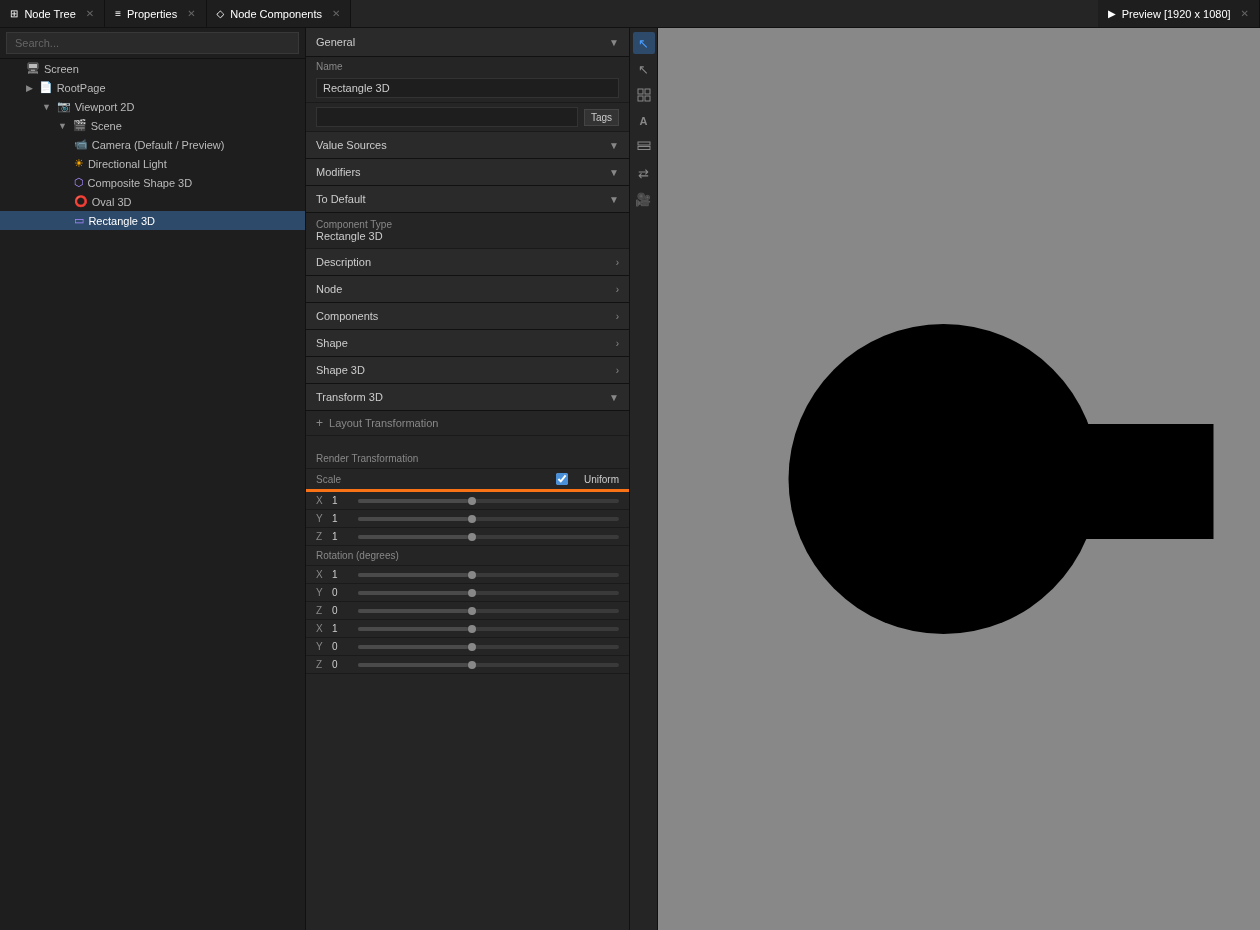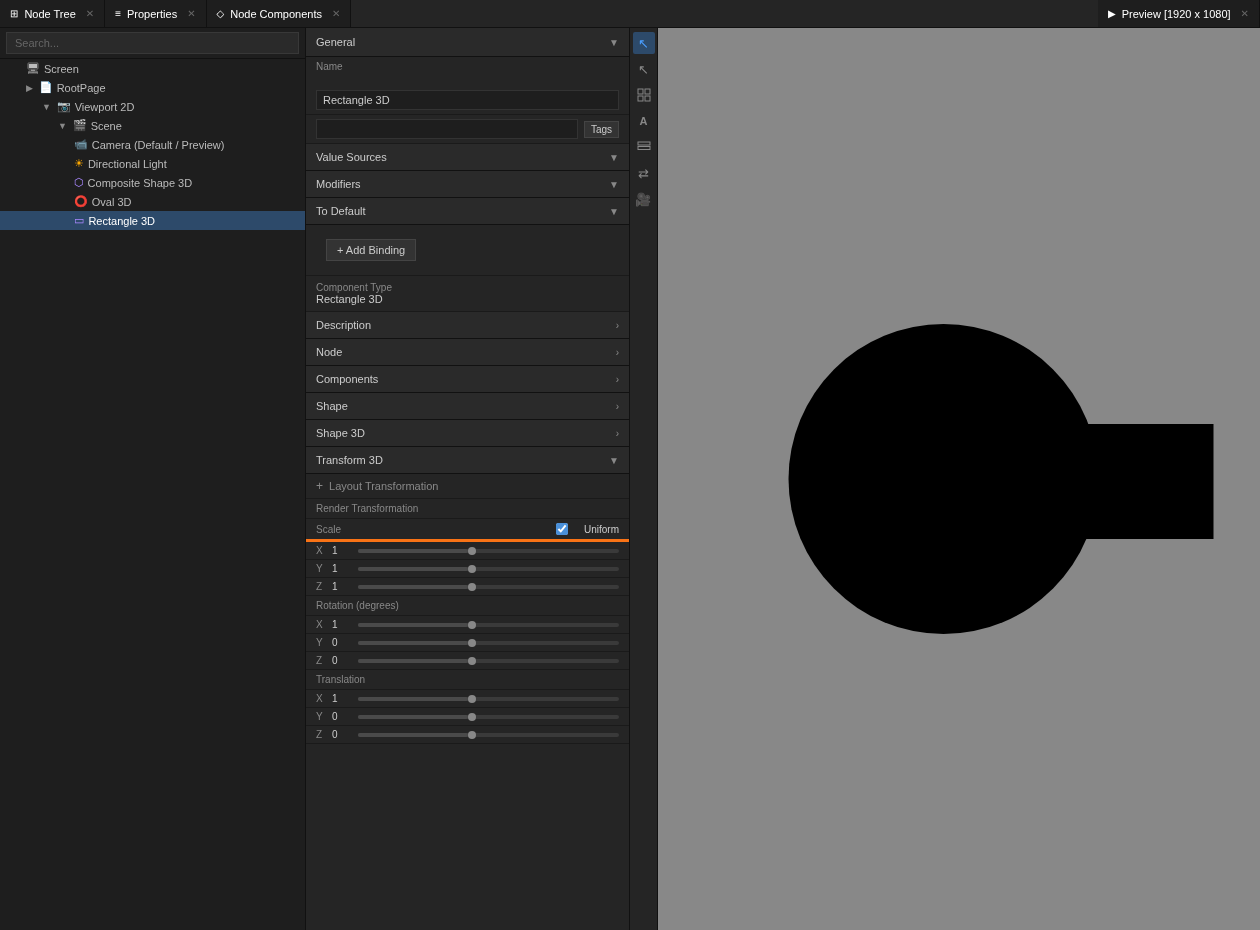--- a/index.html
+++ b/index.html
@@ -30,21 +30,21 @@
 
     
     .middle-panel { width: 324px; background: #252525; border-right: 1px solid #111; display: flex; flex-direction: column; overflow-y: auto; }
     .middle-panel::-webkit-scrollbar { width: 6px; }
     .middle-panel::-webkit-scrollbar-track { background: #1e1e1e; }
     .middle-panel::-webkit-scrollbar-thumb { background: #444; }
 
     .section-header { display: flex; align-items: center; justify-content: space-between; padding: 8px 10px; background: #2a2a2a; border-bottom: 1px solid #111; cursor: pointer; font-size: 11px; color: #ccc; }
 
     .prop-row { display: flex; flex-direction: column; padding: 4px 10px; border-bottom: 1px solid #1a1a1a; }
-    .prop-label { font-size: 10px; color: #888; margin-bottom: 18px; }
+    .prop-label { font-size: 10px; color: #888; margin-bottom: 6px; }
     .prop-value { background: #1e1e1e; border: 1px solid #333; color: #ccc; padding: 3px 6px; font-size: 11px; width: 100%; }
 
     .tags-row { display: flex; align-items: center; padding: 4px 10px; gap: 6px; border-bottom: 1px solid #1a1a1a; }
     .tags-input { flex: 1; background: #1e1e1e; border: 1px solid #333; color: #ccc; padding: 3px 6px; font-size: 11px; }
     .tags-btn { background: #333; border: 1px solid #444; color: #ccc; padding: 2px 6px; font-size: 10px; cursor: pointer; }
 
     .add-binding-btn { margin: 8px 10px; background: #333; border: 1px solid #444; color: #ccc; padding: 4px 10px; font-size: 11px; cursor: pointer; width: auto; align-self: flex-start; }
 
     .comp-type-section { padding: 6px 10px; border-bottom: 1px solid #1a1a1a; }
     .comp-type-label { font-size: 10px; color: #888; }
@@ -53,21 +53,21 @@
     .section-btn { display: flex; align-items: center; justify-content: space-between; padding: 7px 10px; background: #2a2a2a; border-bottom: 1px solid #111; cursor: pointer; font-size: 11px; color: #ccc; }
     .chevron-right { color: #888; font-size: 10px; }
     .chevron-down { color: #888; font-size: 10px; }
 
     
     .transform-section { background: #252525; }
     .subsection-row { display: flex; align-items: center; padding: 5px 10px; gap: 6px; border-bottom: 1px solid #1a1a1a; }
     .subsection-plus { color: #888; font-size: 12px; cursor: pointer; }
     .subsection-label { font-size: 11px; color: #888; cursor: pointer; }
 
-    .render-trans-label { padding: 4px 10px; font-size: 10px; color: #888; border-bottom: 1px solid #1a1a1a; }
+    .render-trans-label { padding: 4px 10px; font-size: 10px; color: #888; border-bottom: 1px solid #1a1a1a; margin-top: 13px; }
 
     .scale-header { display: flex; align-items: center; justify-content: space-between; padding: 4px 10px; border-bottom: 3px solid #f97316; }
     .scale-label { font-size: 10px; color: #888; }
     .uniform-row { display: flex; align-items: center; gap: 16px; }
     .uniform-check { width: 12px; height: 12px; accent-color: #4a90d9; }
     .uniform-label { font-size: 10px; color: #ccc; }
 
     .slider-row { display: flex; align-items: center; padding: 3px 10px; gap: 6px; border-bottom: 1px solid #1a1a1a; }
     .slider-axis { font-size: 10px; color: #888; width: 10px; }
     .slider-value { font-size: 10px; color: #ccc; width: 20px; }
@@ -212,23 +212,20 @@
     <div class="section-btn">
       <span>Modifiers</span>
       <span class="chevron-down">▼</span>
     </div>
 
     <div class="section-btn">
       <span>To Default</span>
       <span class="chevron-down">▼</span>
     </div>
 
-    <div style="padding: 6px 10px; border-bottom: 1px solid #1a1a1a;">
-      <button class="add-binding-btn">+ Add Binding</button>
-    </div>
 
     <div class="comp-type-section">
       <div class="comp-type-label">Component Type</div>
       <div class="comp-type-value">Rectangle 3D</div>
     </div>
 
     <div class="section-btn">
       <span>Description</span>
       <span class="chevron-right">›</span>
     </div>
@@ -324,21 +321,20 @@
 
       <div class="slider-row">
         <span class="slider-axis">Z</span>
         <span class="slider-value">0</span>
         <div class="slider-track">
           <div class="slider-fill" style="width:42%;"></div>
           <div class="slider-thumb" style="left:42%;"></div>
         </div>
       </div>
 
-      <div class="translation-label">Translation</div>
 
       <div class="slider-row">
         <span class="slider-axis">X</span>
         <span class="slider-value">1</span>
         <div class="slider-track">
           <div class="slider-fill" style="width:42%;"></div>
           <div class="slider-thumb" style="left:42%;"></div>
         </div>
       </div>
 

